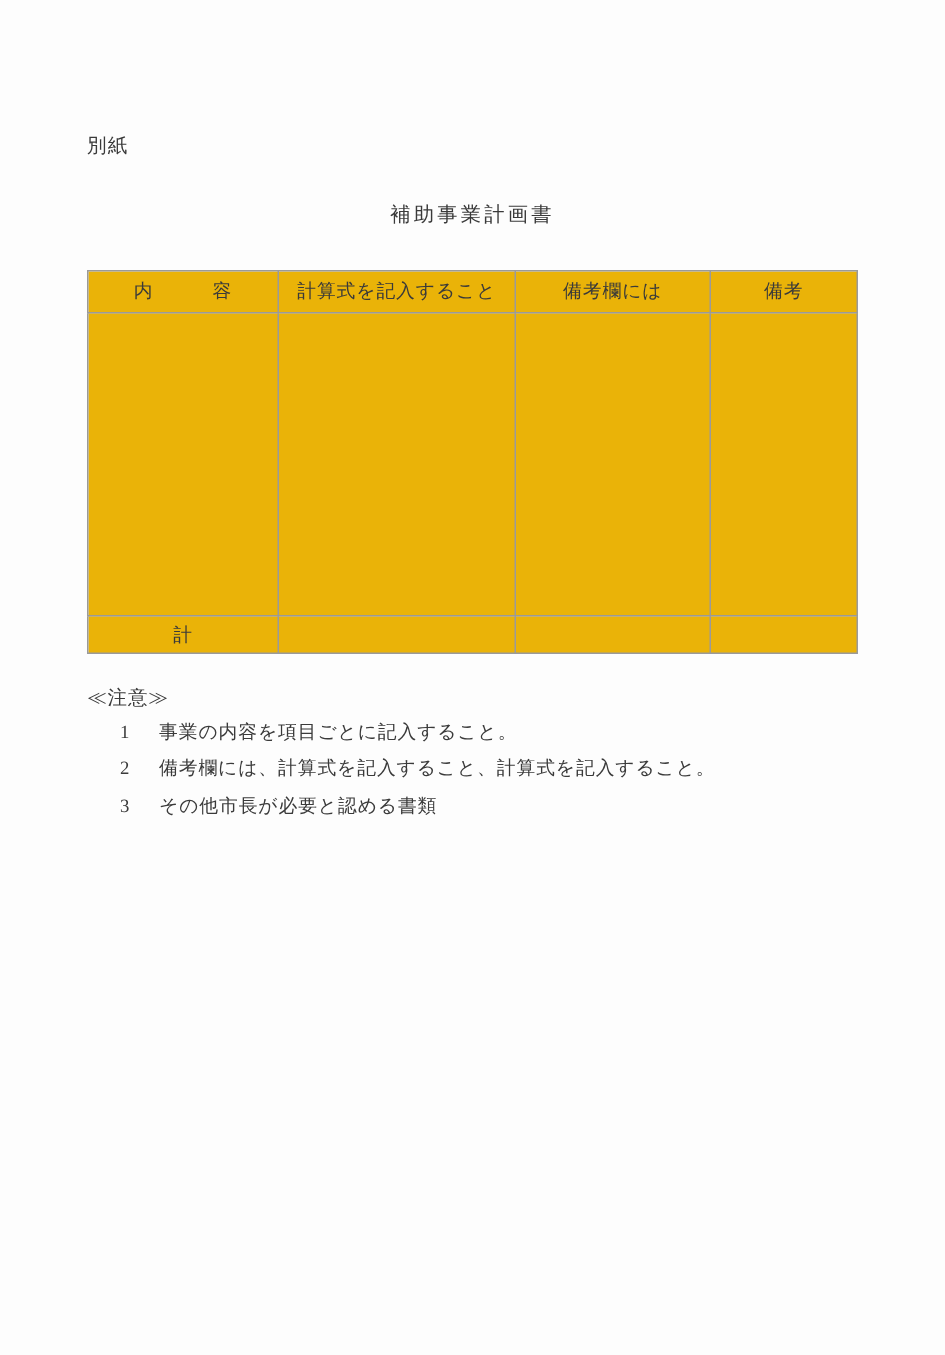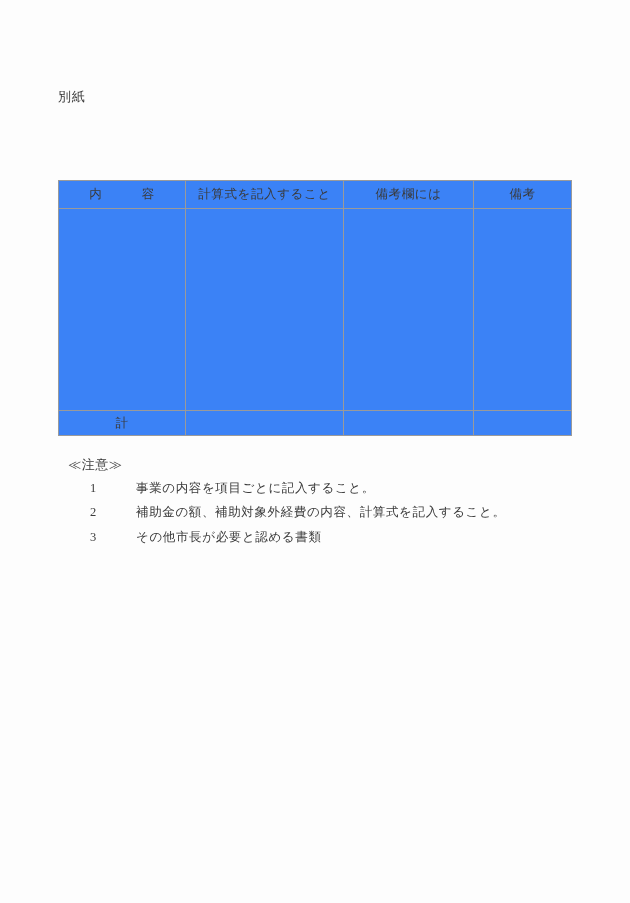--- a/index.html
+++ b/index.html
@@ -56,21 +56,21 @@
     width: 513px;
     border-collapse: collapse;
     table-layout: fixed;
   }
   .plan-table td,
   .plan-table th {
     border: 1px solid #9a9a9a;
     padding: 0;
     font-weight: normal;
     color: #3a3a3a;
-    background: #3b82f6;
+    background: #eab308;
   }
   .plan-table th {
     height: 27px;
     font-size: 12.5px;
     text-align: center;
     vertical-align: middle;
     letter-spacing: 0.05em;
     white-space: pre;
   }
   .col-content  { width: 127px; }
@@ -89,21 +89,21 @@
   .total-label {
     text-align: center;
     font-size: 12.5px;
     letter-spacing: 0.05em;
     white-space: pre;
   }
 
   
   .notes {
     position: absolute;
-    left: 68px;
+    left: 58px;
     top: 456px;
     width: 520px;
   }
   .notes-heading {
     font-size: 13px;
     letter-spacing: 0.05em;
     color: #3a3a3a;
     margin: 0 0 5px 0;
     white-space: pre;
   }
@@ -118,30 +118,30 @@
     line-height: 1.55;
     white-space: pre;
   }
   .note-num {
     width: 26px;
     flex: 0 0 26px;
     text-align: left;
   }
   .note-text {
     flex: 1 1 auto;
-    margin-left: 20px;
   }
 </style>
 </head>
 <body>
 
 <div class="page">
 
   <div class="doc-label">別紙</div>
 
+  <div class="doc-title">補助事業計画書</div>
 
   <table class="plan-table">
     <colgroup>
       <col class="col-content">
       <col class="col-expense">
       <col class="col-subsidy">
       <col class="col-remarks">
     </colgroup>
     <thead>
       <tr>
@@ -170,21 +170,21 @@
   <div class="notes">
     <div class="notes-heading">≪注意≫</div>
 
     <div class="note-item">
       <span class="note-num">1</span>
       <span class="note-text">事業の内容を項目ごとに記入すること。</span>
     </div>
 
     <div class="note-item">
       <span class="note-num">2</span>
-      <span class="note-text">補助金の額、補助対象外経費の内容、計算式を記入すること。</span>
+      <span class="note-text">備考欄には、計算式を記入すること、計算式を記入すること。</span>
     </div>
 
     <div class="note-item">
       <span class="note-num">3</span>
       <span class="note-text">その他市長が必要と認める書類</span>
     </div>
   </div>
 
 </div>
 

